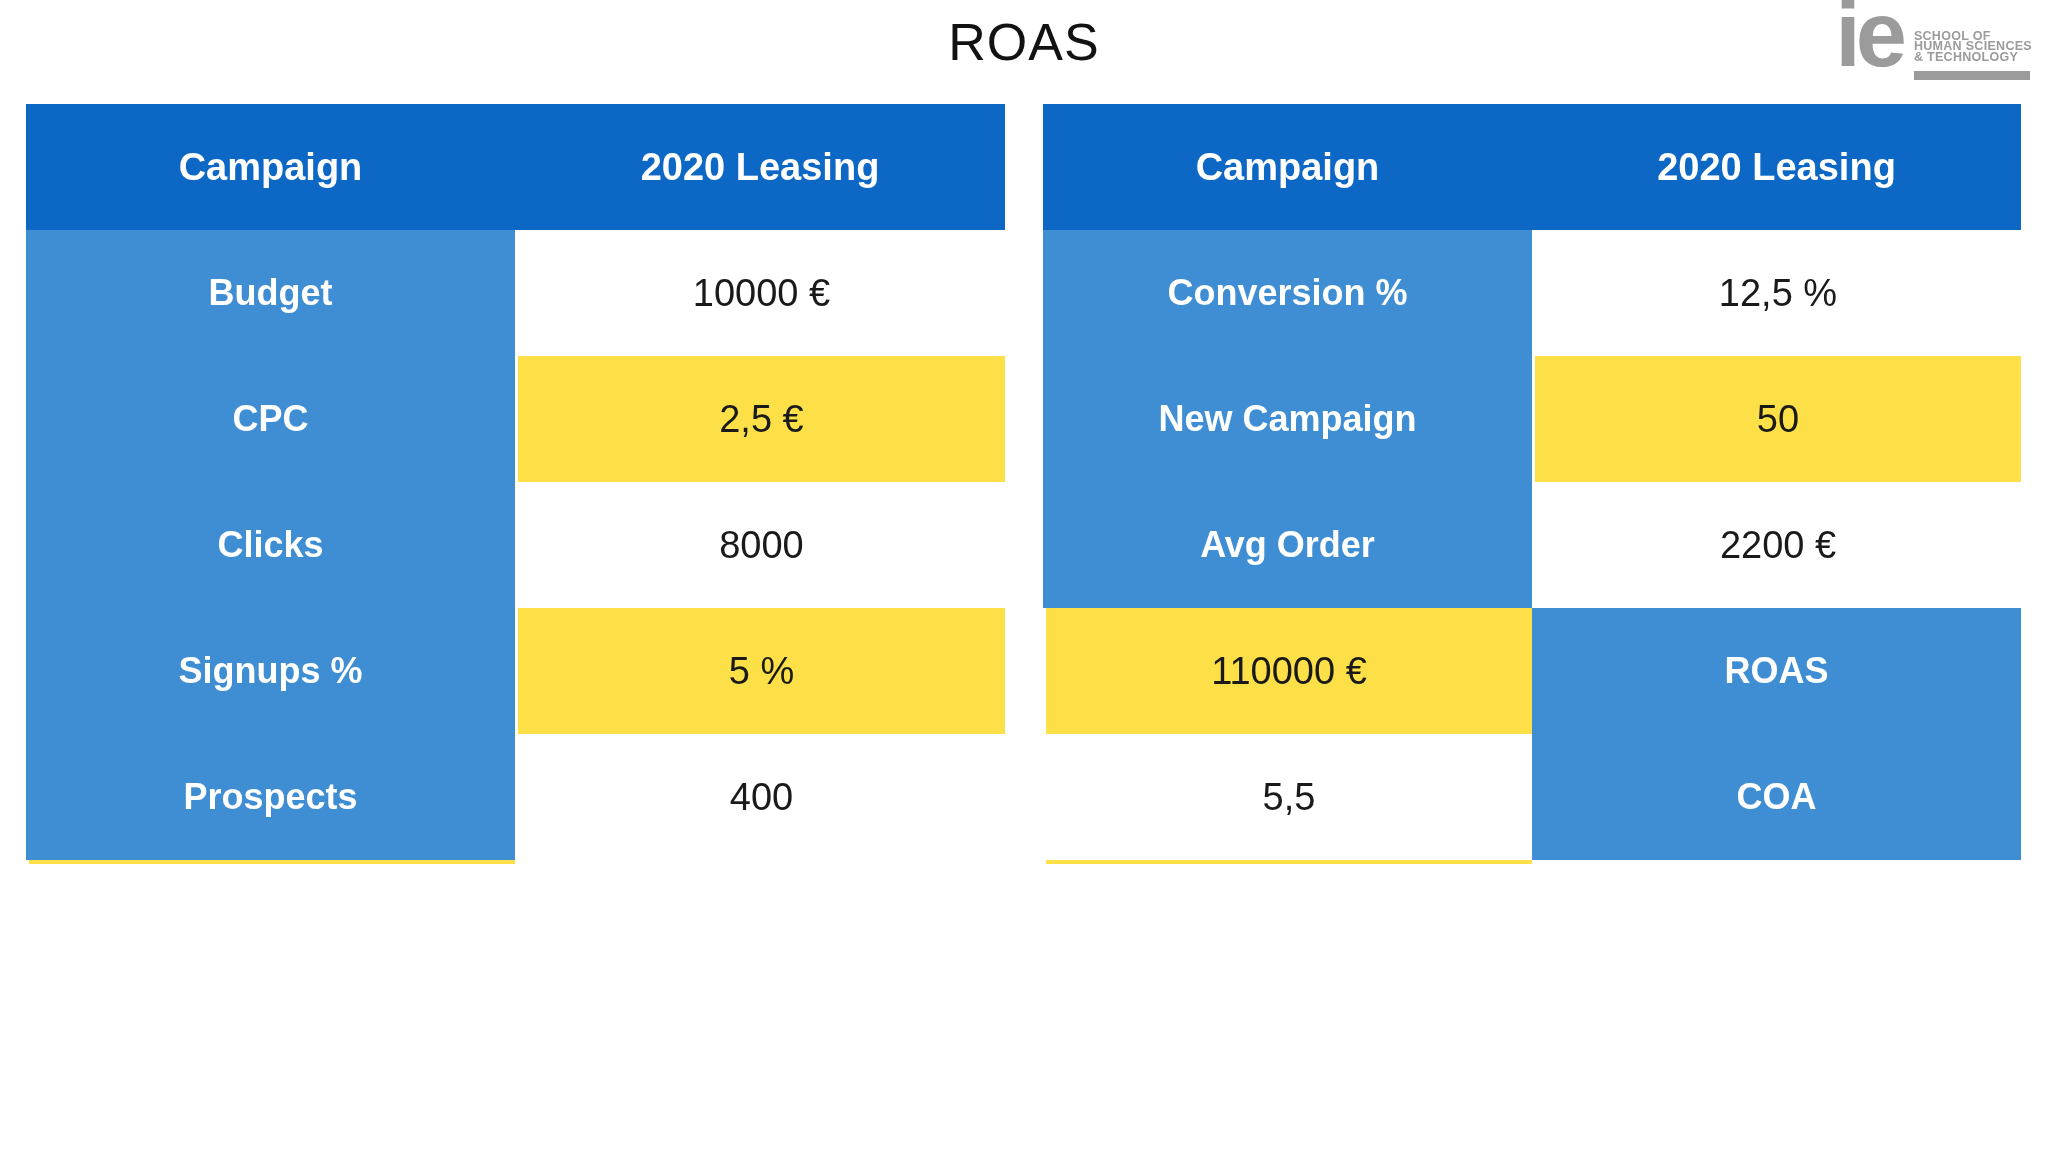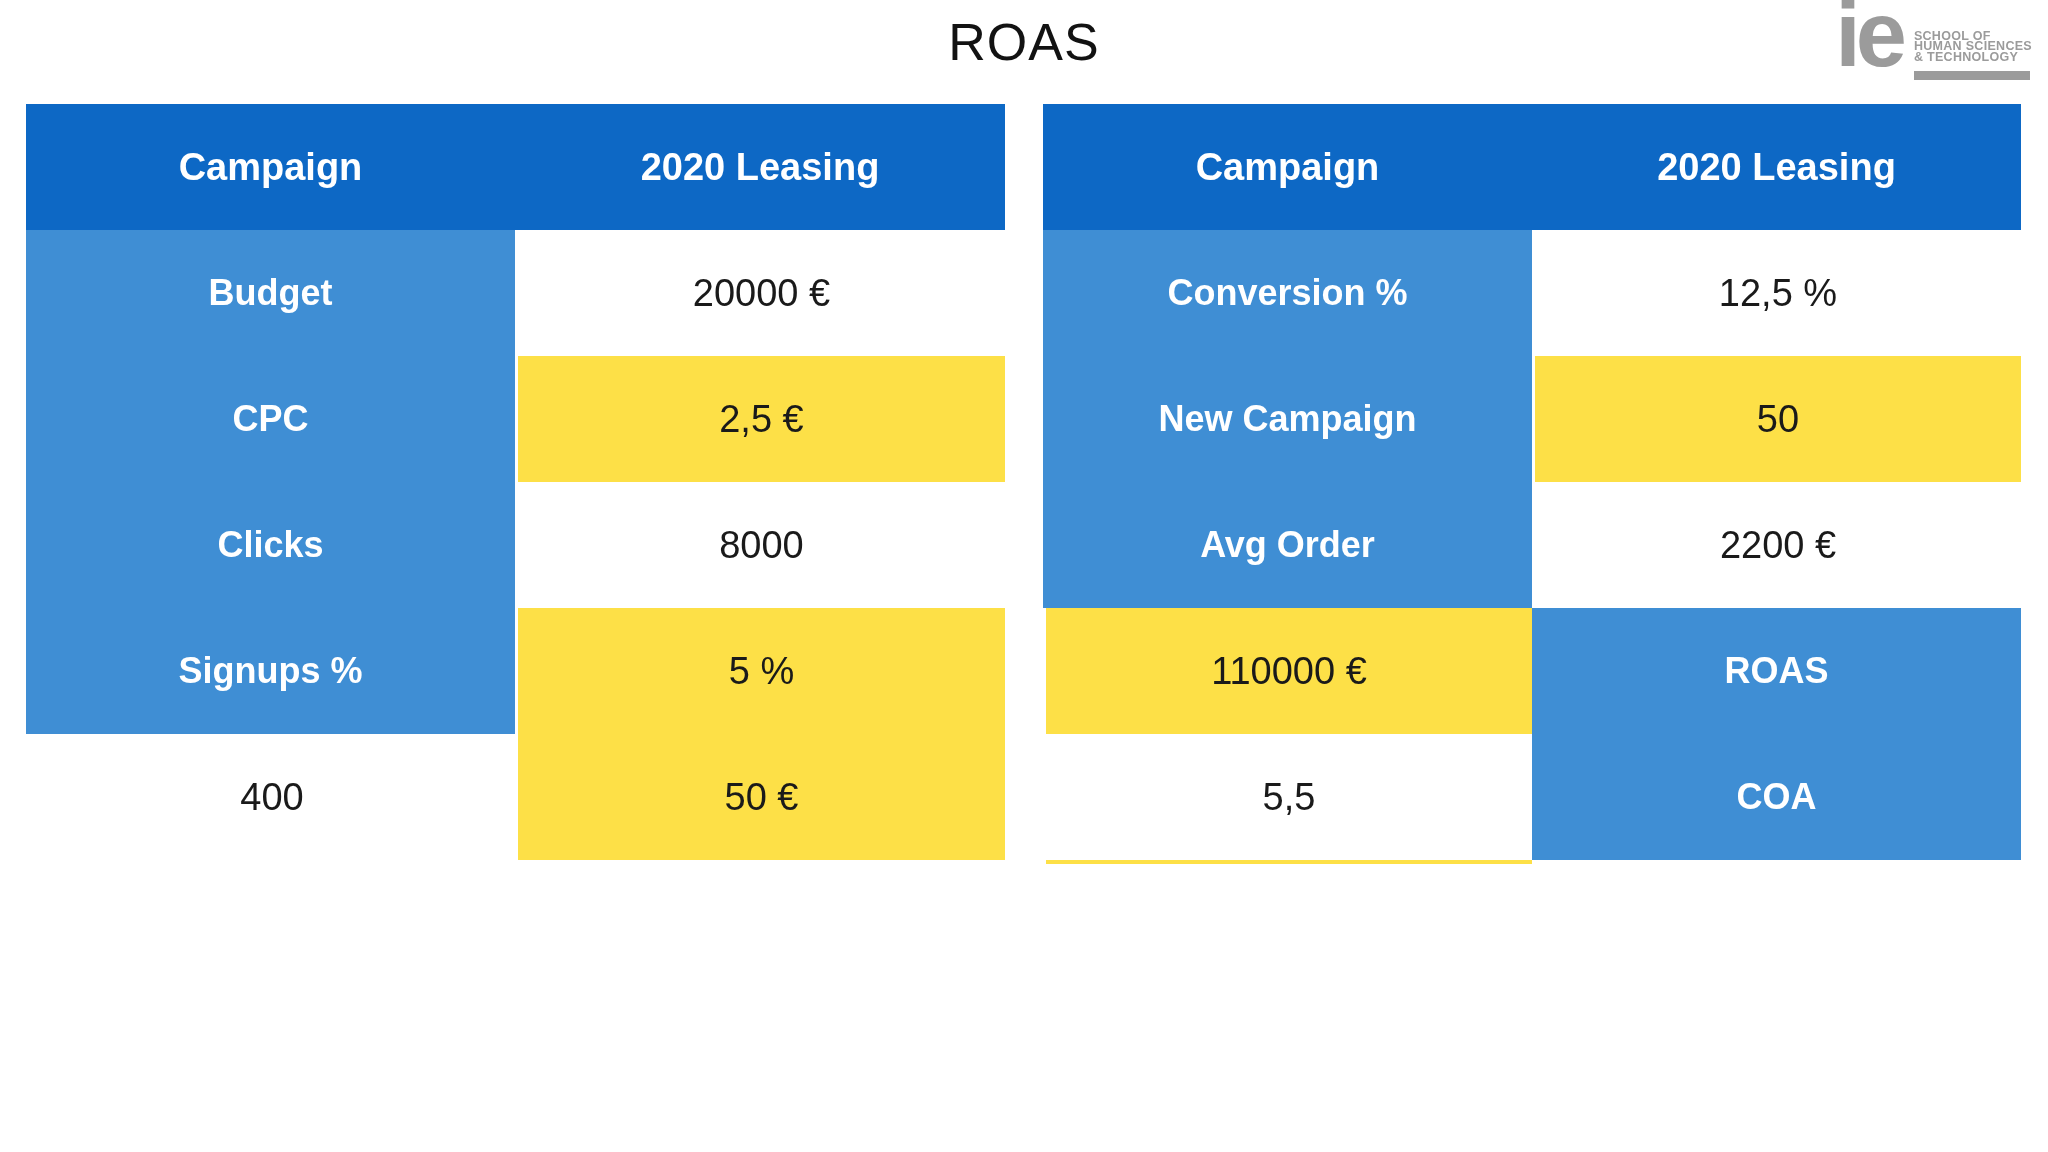--- a/index.html
+++ b/index.html
@@ -67,31 +67,32 @@
       </div>
       <div class="logo-bar"></div>
     </div>
   </div>
 
   <div class="kpi-table t0">
     <div class="cell head">Campaign</div>
     <div class="cell head">2020 Leasing</div>
 
   <div class="cell metric">Budget</div>
-  <div class="cell value">20000 €</div>
+  <div class="cell value">10000 €</div>
 
   <div class="cell metric">CPC</div>
   <div class="cell value alt">2,5 €</div>
 
   <div class="cell metric">Clicks</div>
   <div class="cell value">8000</div>
 
   <div class="cell metric">Signups %</div>
   <div class="cell value alt">5 %</div>
 
+  <div class="cell metric">Prospects</div>
   <div class="cell value">400</div>
 
   <div class="cell value alt">50 €</div>
 </div>
 
   <div class="kpi-table t1">
     <div class="cell head">Campaign</div>
     <div class="cell head">2020 Leasing</div>
 
   <div class="cell metric">Conversion %</div>

